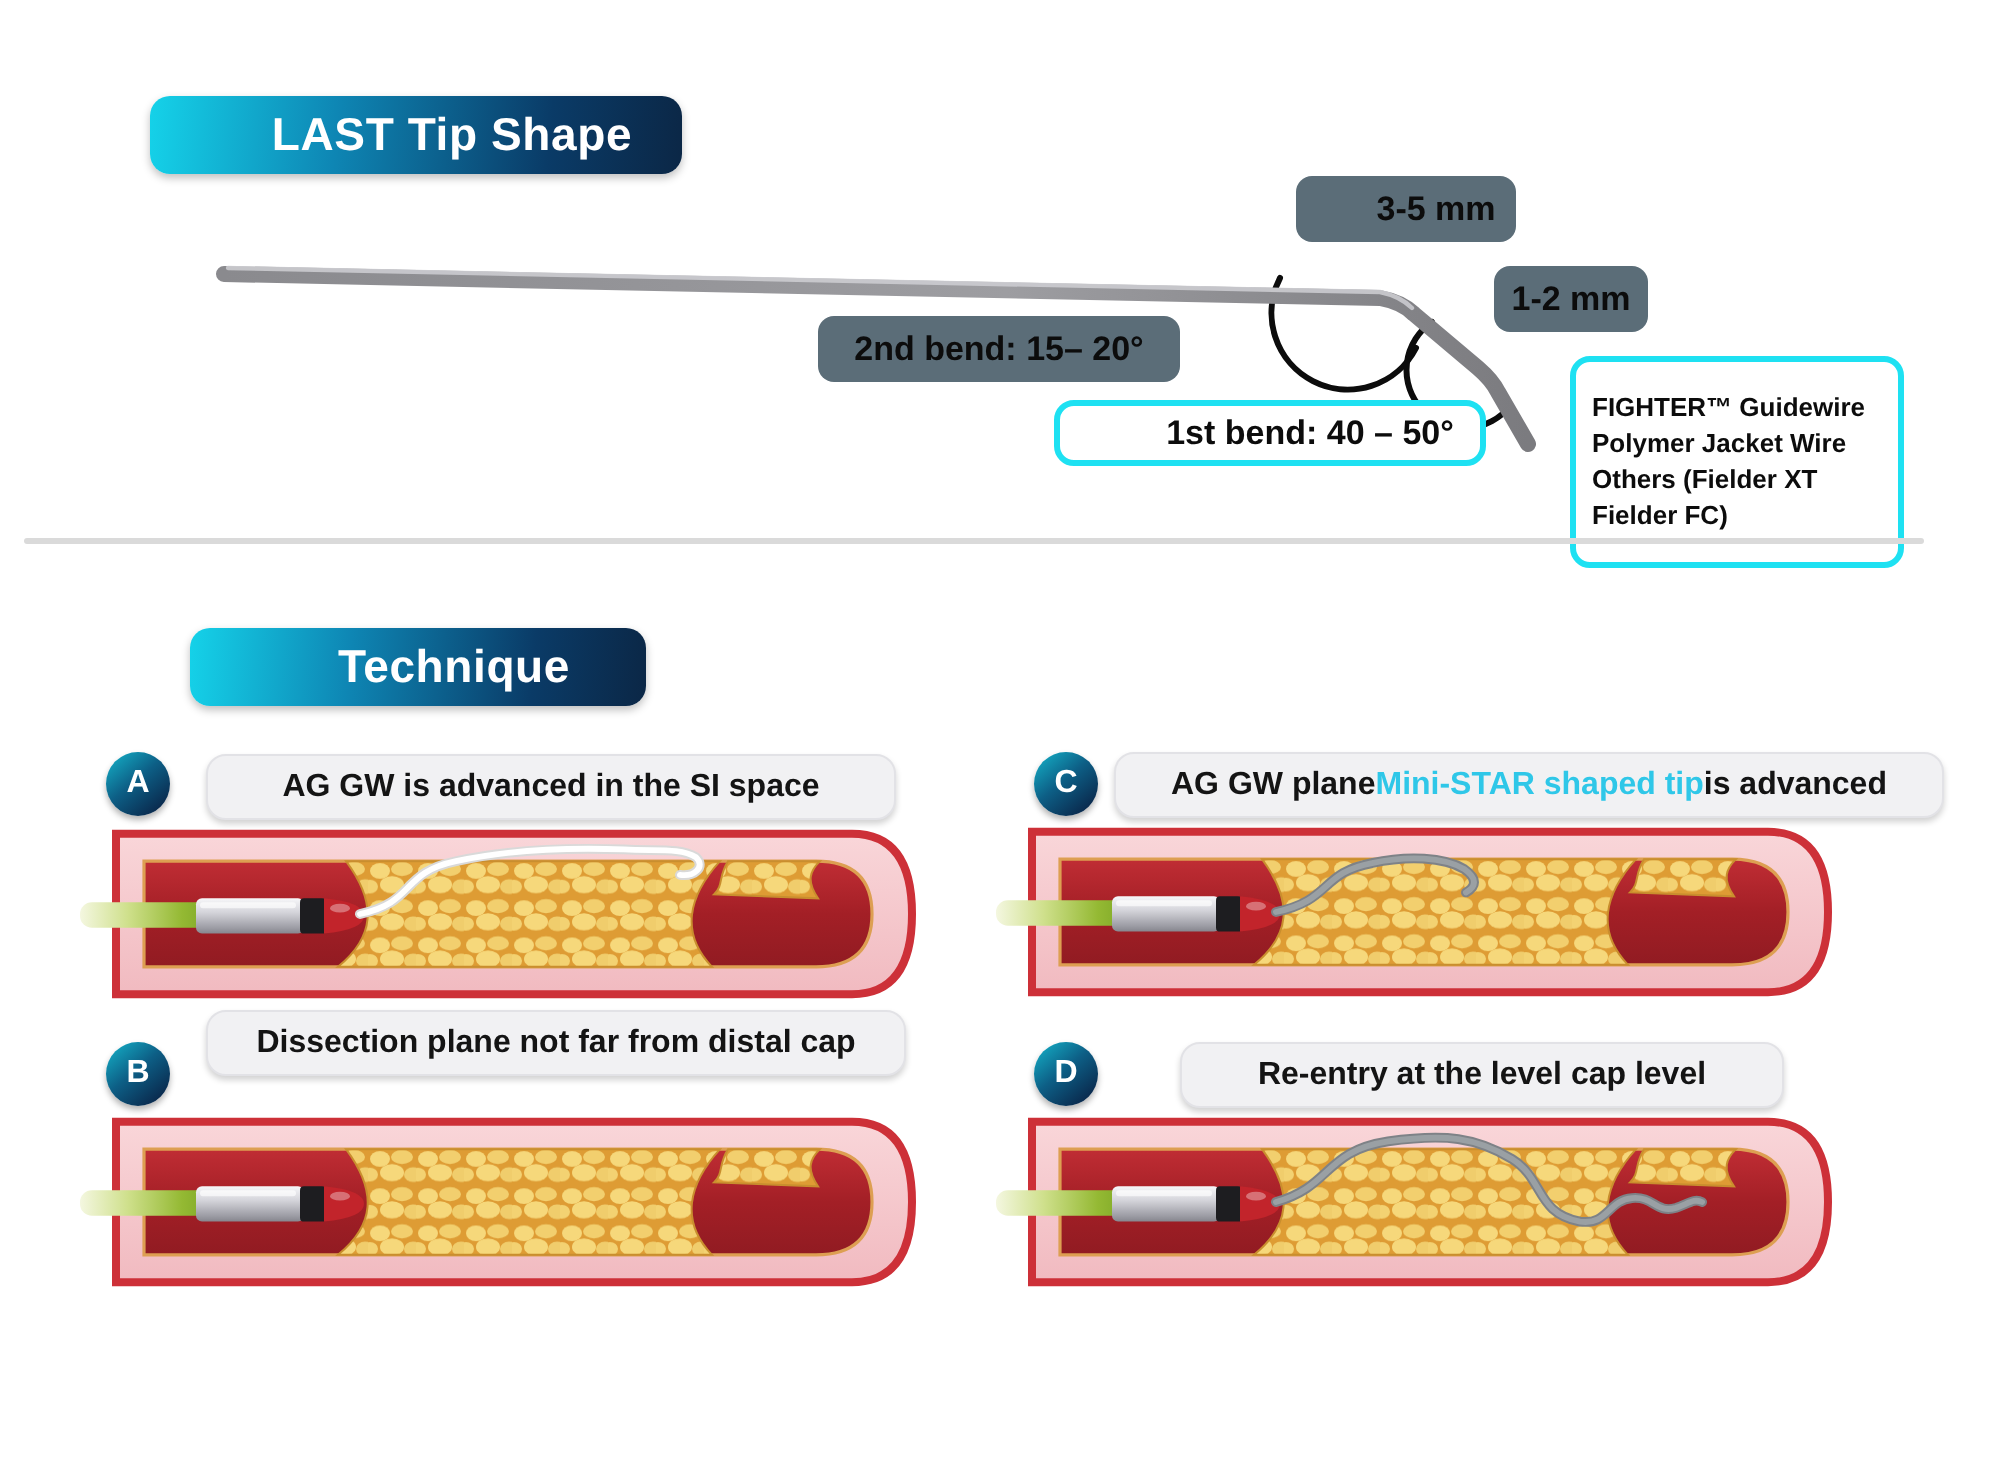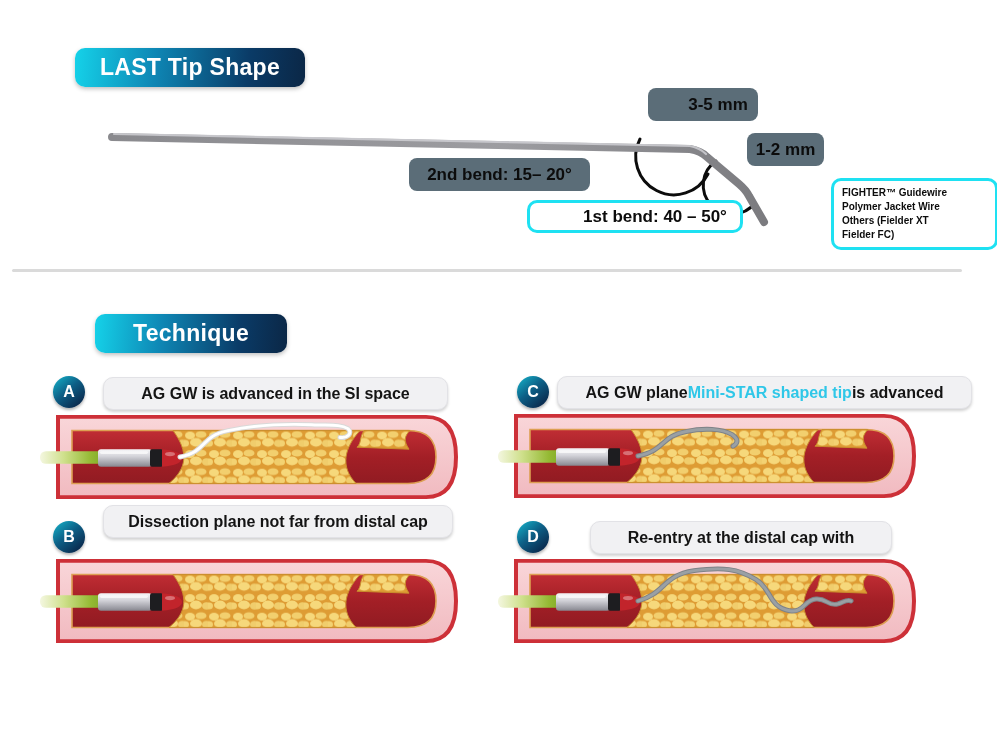--- a/index.html
+++ b/index.html
@@ -6,20 +6,21 @@
   .stage{
     position:relative;width:997px;height:737px;background:#ffffff;overflow:hidden;
     font-family:"Liberation Sans",sans-serif;
   }
   
   .title-badge{
     position:absolute;display:flex;align-items:center;justify-content:center;
     border-radius:10px;color:#ffffff;font-weight:700;font-size:23px;letter-spacing:.3px;
     background:linear-gradient(95deg,#15d2e9 0%,#0e86b4 35%,#0a3b67 75%,#0b2746 100%);
     box-shadow:0 2px 4px rgba(0,0,0,.25);
+    padding-left:36px;
   }
   #last-badge{left:75px;top:48px;width:230px;height:39px;}
   #technique-badge{left:95px;top:314px;width:192px;height:39px;}
 
   
   .slate-badge{
     position:absolute;display:flex;align-items:center;justify-content:center;
     background:#5b6d78;color:#0c0c0c;font-weight:700;font-size:17px;
     border-radius:8px;
   }
@@ -27,22 +28,22 @@
   #badge-1-2{left:747px;top:133px;width:77px;height:33px;text-align:right;}
   #badge-bend2{left:409px;top:158px;width:181px;height:33px;}
 
   
   .cyan-box{
     position:absolute;background:#ffffff;border:3px solid #1ee1f2;border-radius:10px;
     display:flex;align-items:center;justify-content:center;
     color:#0c0c0c;font-weight:700;padding-left:40px;
   }
   #badge-bend1{left:527px;top:200px;width:170px;height:27px;font-size:17px;}
-  #wire-info-box{left:831px;top:178px;width:145px;height:60px;font-size:10px;
-    font-weight:700;line-height:1.4;justify-content:flex-start;padding:3px 8px;}
+  #wire-info-box{left:785px;top:178px;width:145px;height:60px;font-size:13px;
+    font-weight:700;line-height:1.4;justify-content:flex-start;padding:20px 8px;}
   .pre-line{white-space:pre-line;}
 
   
   .divider{position:absolute;left:12px;top:269px;width:950px;height:3px;background:#dadada;border-radius:2px;}
 
   
   #tip-shape-svg{position:absolute;left:0;top:95px;width:997px;height:150px;}
 
   
   .step-circle{
@@ -195,21 +196,21 @@
       <rect x="60" y="40" width="48" height="3" rx="1.5" fill="#ffffff" opacity="0.65"></rect>
       <rect x="110" y="38" width="13" height="18" rx="2" fill="#1d1d20"></rect>
       <path d="M122,38 Q142,40 142,47 Q142,54 122,56 Z" fill="#c2242b"></path>
       <ellipse cx="130" cy="43" rx="5" ry="2.2" fill="#ffffff" opacity="0.35"></ellipse>
     </g>
 
   </svg>
     </div>
 
   <div class="step-circle" id="circle-d">D</div>
-  <div class="step-label" id="label-d">Re-entry at the distal cap with</div>
+  <div class="step-label" id="label-d">Re-entry at the level cap level</div>
   <div class="vessel" id="vessel-d">
   <svg viewBox="0 0 420 92" preserveAspectRatio="none">
     <path d="M18,5 H386 Q416,5 416,46 Q416,87 386,87 H18 Z" fill="url(#wallGrad)" stroke="#cd3038" stroke-width="4"></path>
     <path d="M32,19 H368 Q396,19 396,46 Q396,73 368,73 H32 Z" fill="url(#lumenGrad)" stroke="#dd9f52" stroke-width="1.6"></path>
     <path d="M133,19 C149,41 147,58 129,73 L316,73 C300,56 304,37 320,19 Z" fill="url(#stones)" stroke="#c98e2e" stroke-width="1"></path>
     <path d="M324,19 C319,27 322,31 317,36 L369,38 C363,29 365,24 370,19 Z" fill="url(#stones)" stroke="#c98e2e" stroke-width="1"></path>
     <g>
       <rect x="0" y="40" width="68" height="13" rx="6" fill="url(#greenGrad)"></rect>
       <rect x="58" y="38" width="54" height="18" rx="3" fill="url(#silverGrad)"></rect>
       <rect x="60" y="40" width="48" height="3" rx="1.5" fill="#ffffff" opacity="0.65"></rect>

